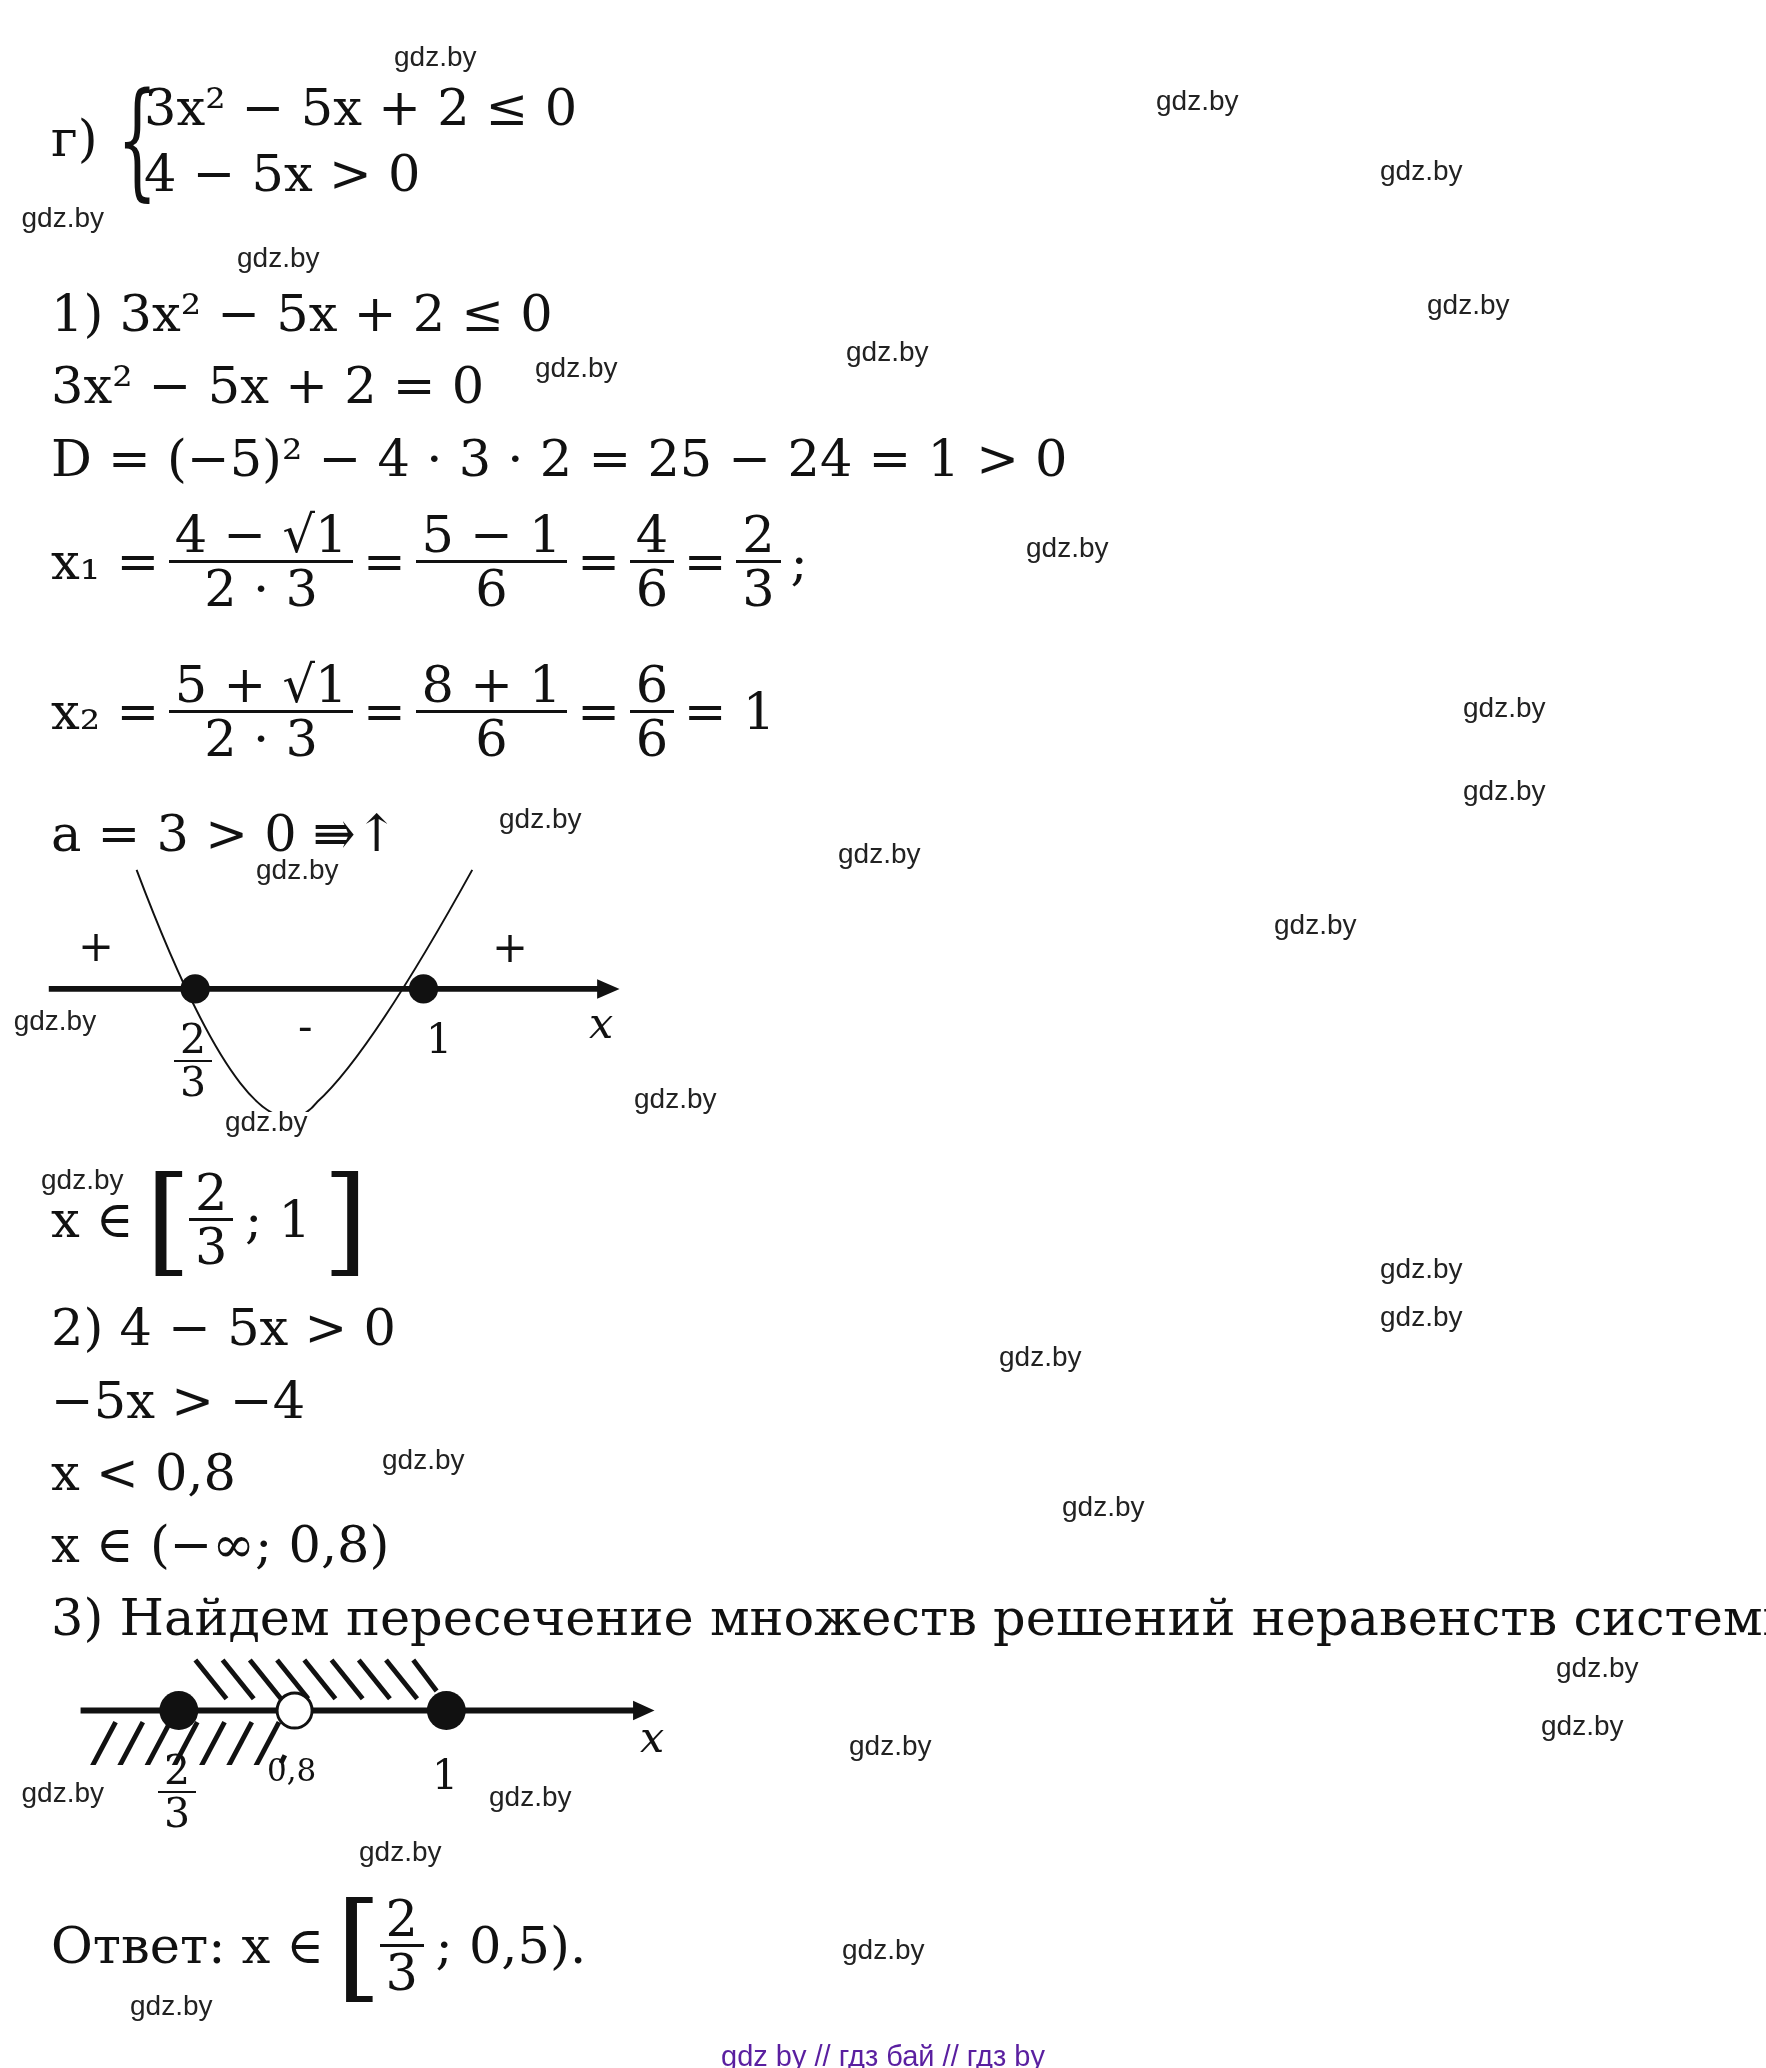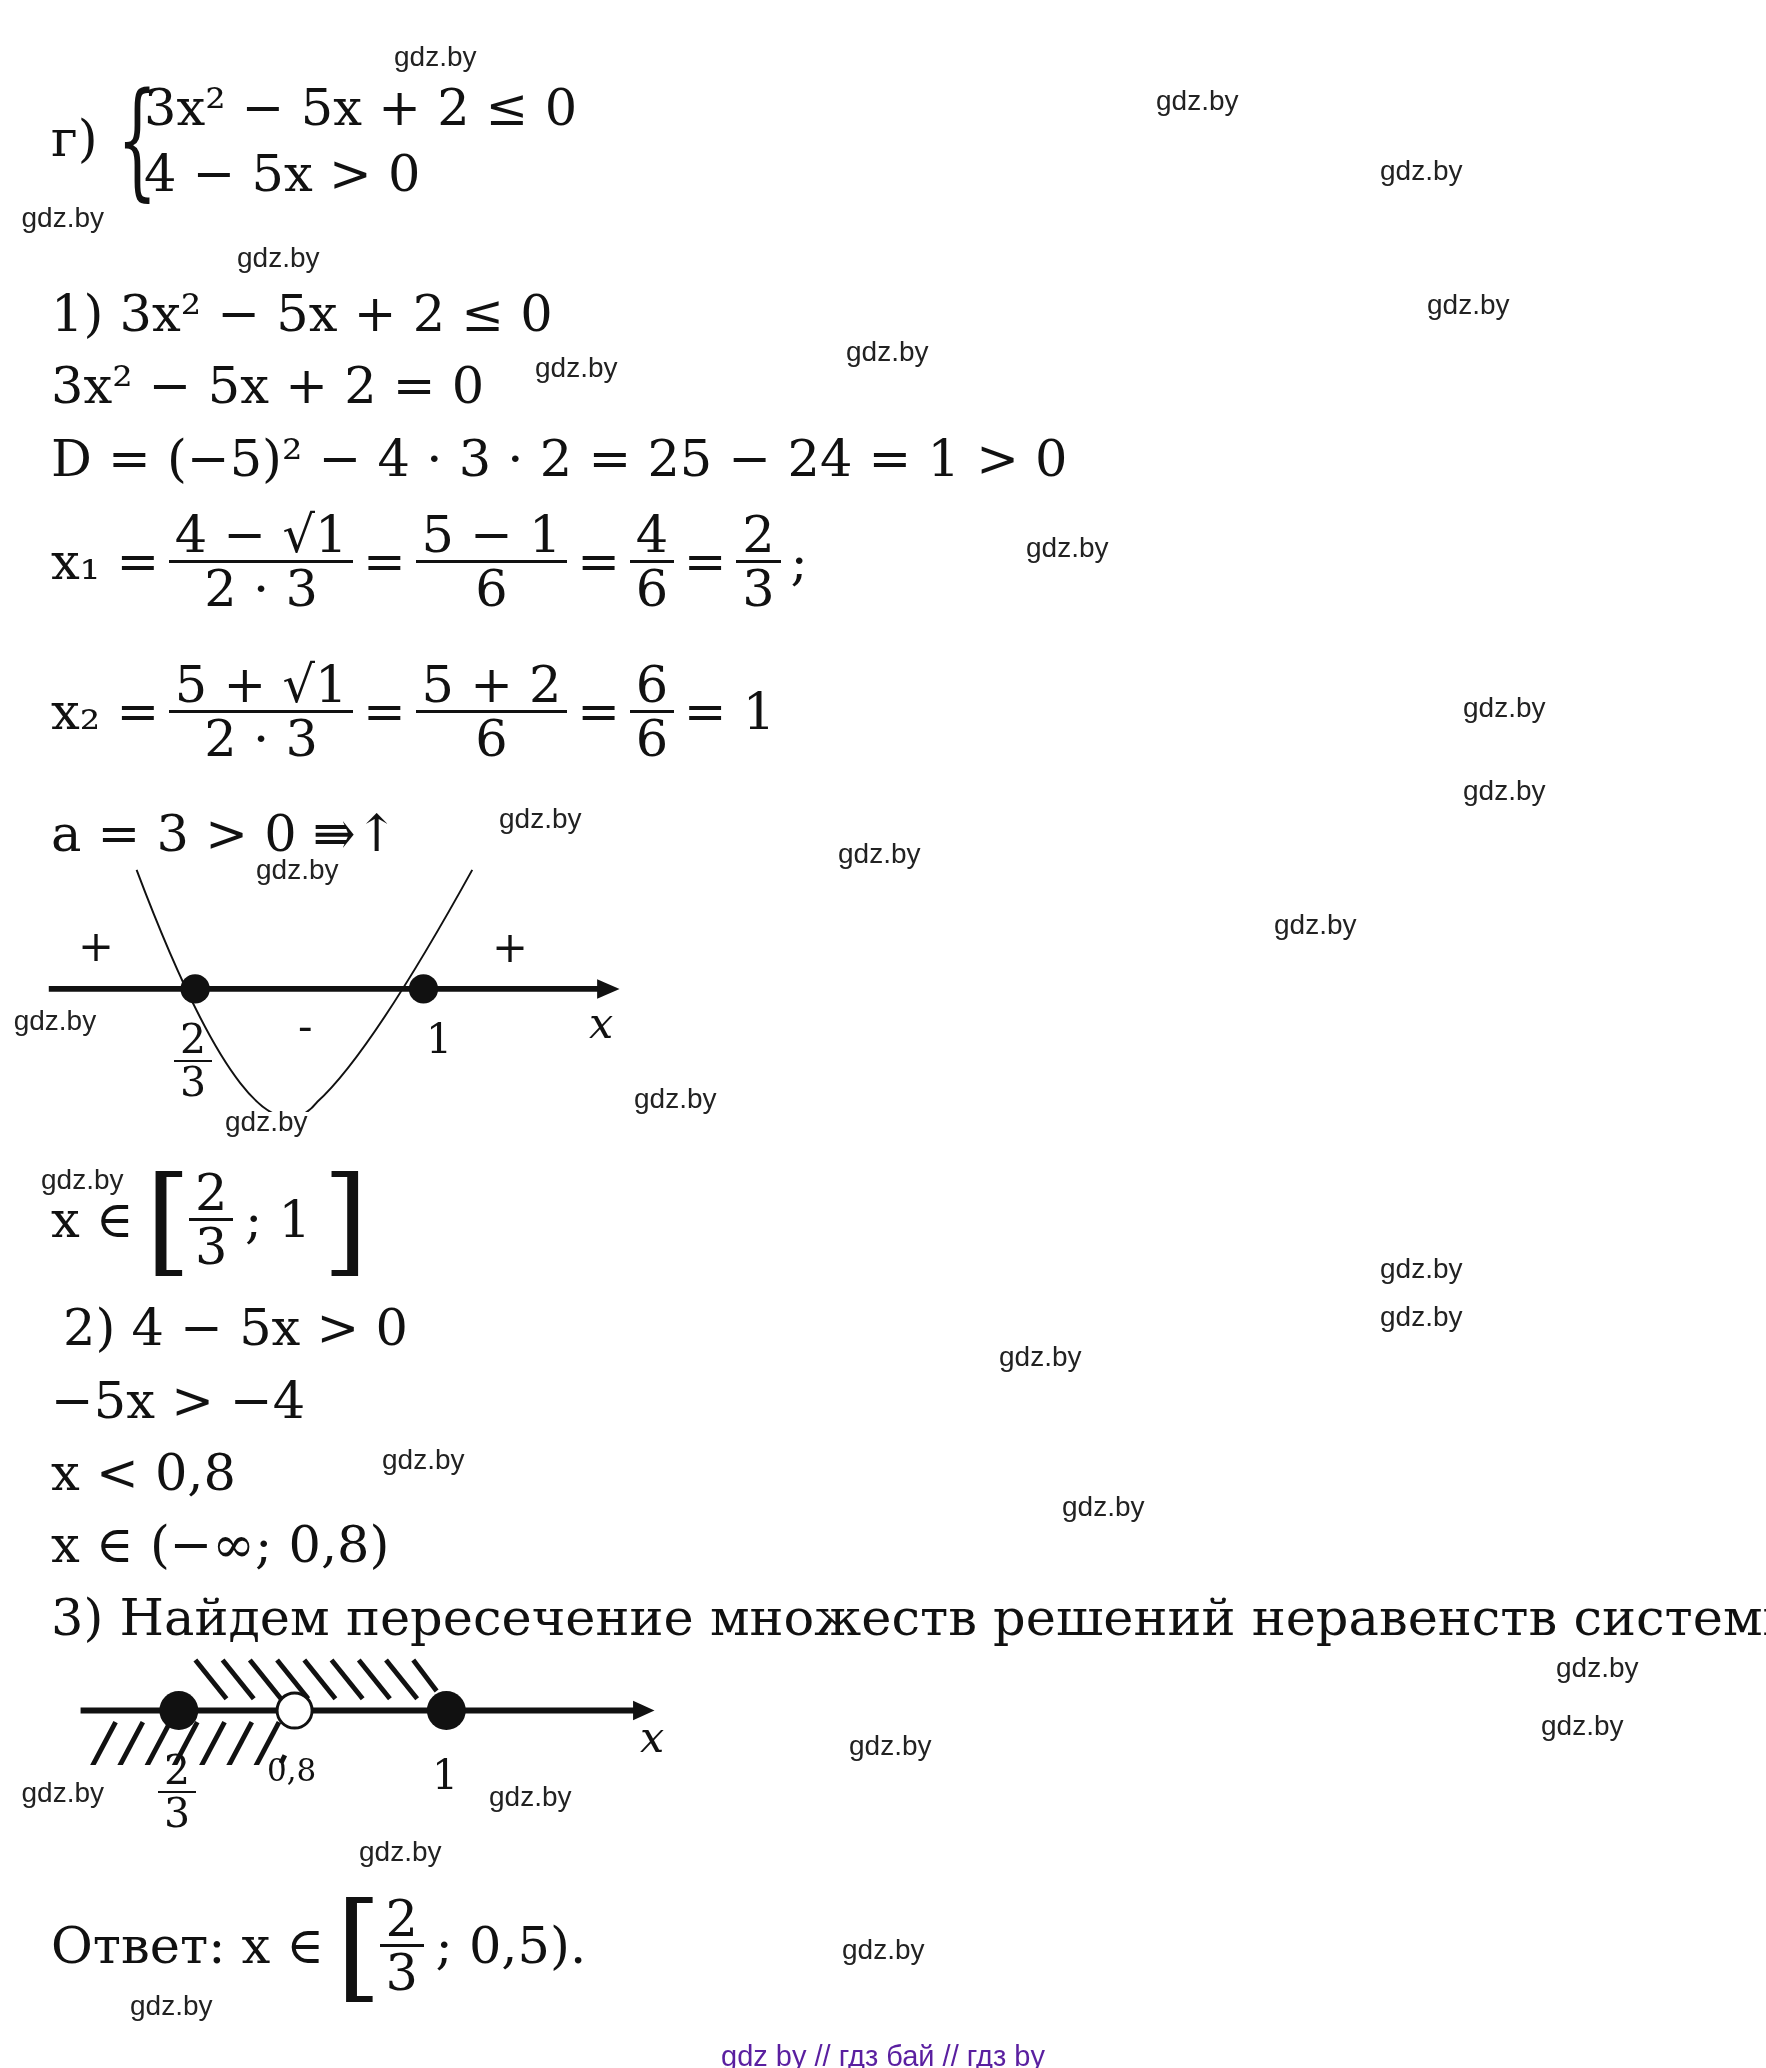--- a/index.html
+++ b/index.html
@@ -85,21 +85,21 @@
   </div>
 
   <div class="m" style="left:51px;top:659px;display:flex;align-items:center;gap:9.8px">
     <span>x₂ =</span>
     <span class="frac">
         <span class="n">5 + √1</span>
         <span class="d">2 · 3</span>
       </span>
     <span>=</span>
     <span class="frac">
-        <span class="n">5 + 2</span>
+        <span class="n">8 + 1</span>
         <span class="d">6</span>
       </span>
     <span>=</span>
     <span class="frac">
         <span class="n">6</span>
         <span class="d">6</span>
       </span>
     <span>= 1</span>
   </div>
 
@@ -123,21 +123,21 @@
     <span>x ∈</span>
     <span style="font-size:117px;font-weight:100;line-height:1">[</span>
     <span class="frac" style="margin-left:-13.7px">
         <span class="n">2</span>
         <span class="d">3</span>
       </span>
     <span>; 1</span>
     <span style="font-size:117px;font-weight:100;line-height:1">]</span>
   </div>
 
-  <div class="m" style="left:63px;top:1302px">2) 4 − 5x &gt; 0</div>
+  <div class="m" style="left:51px;top:1302px">2) 4 − 5x &gt; 0</div>
   <div class="m" style="left:51px;top:1375px">−5x &gt; −4</div>
   <div class="m" style="left:51px;top:1447px">x &lt; 0,8</div>
   <div class="m" style="left:51px;top:1519px">x ∈ (−∞; 0,8)</div>
 
   <div class="m" style="left:51px;top:1592px;font-size:51px">3) Найдем пересечение множеств решений неравенств системы:</div>
 
   <svg style="left:0;top:1658px" width="702" height="107" viewBox="0 0 720 110">
     <g stroke="#111" stroke-width="5">
       <line x1="200" y1="2" x2="232" y2="42"></line>
         <line x1="228" y1="2" x2="260" y2="42"></line>

